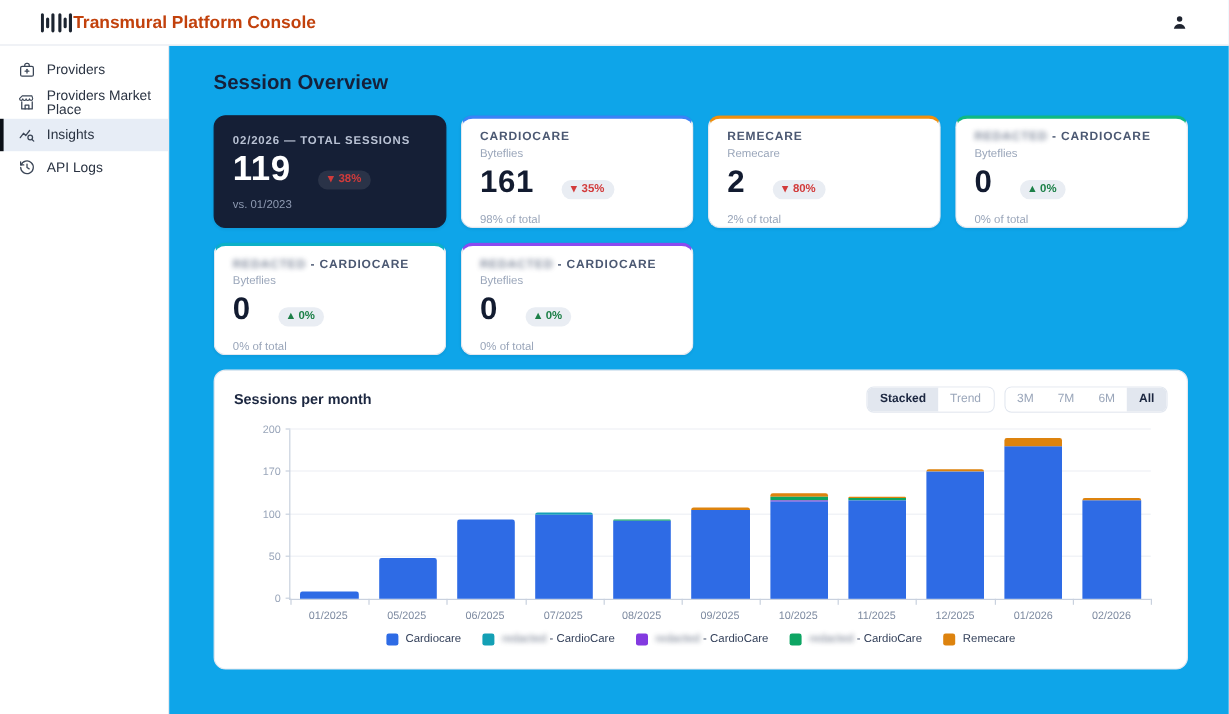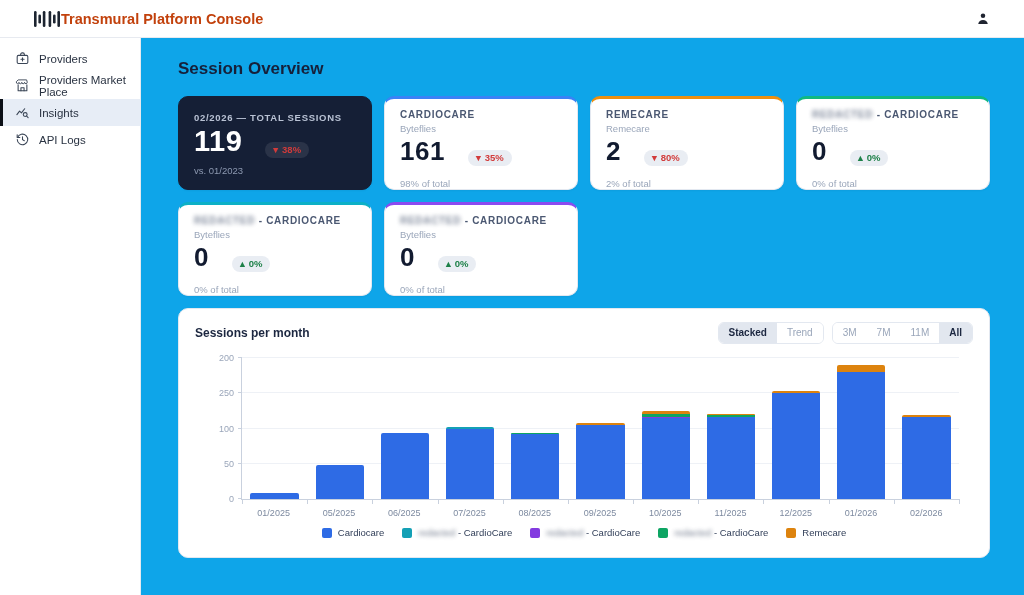--- a/index.html
+++ b/index.html
@@ -265,39 +265,39 @@
       <div class="chart-head">
         <span class="chart-title">Sessions per month</span>
         <div class="chart-controls">
           <div class="seg-group" id="view-mode-group">
               <button class="seg-btn active">Stacked</button>
               <button class="seg-btn">Trend</button>
             </div>
           <div class="seg-group" id="range-group">
               <button class="seg-btn">3M</button>
               <button class="seg-btn">7M</button>
-              <button class="seg-btn">11M</button>
+              <button class="seg-btn">6M</button>
               <button class="seg-btn active">All</button>
             </div>
         </div>
       </div>
 
       <div class="plot-area">
         <div class="plot" id="plot">
             <div class="ydash" style="bottom: 0%;"></div>
             <div class="ylabel" style="bottom: 0%;">0</div>
             <div class="gridline" style="bottom: 25%;"></div>
             <div class="ydash" style="bottom: 25%;"></div>
             <div class="ylabel" style="bottom: 25%; padding-left: 35px;">50</div>
             <div class="gridline" style="bottom: 50%;"></div>
             <div class="ydash" style="bottom: 50%;"></div>
             <div class="ylabel" style="bottom: 50%;">100</div>
             <div class="gridline" style="bottom: 75%;"></div>
             <div class="ydash" style="bottom: 75%;"></div>
-            <div class="ylabel" style="bottom: 75%;">250</div>
+            <div class="ylabel" style="bottom: 75%;">170</div>
             <div class="gridline" style="bottom: 100%;"></div>
             <div class="ydash" style="bottom: 100%;"></div>
             <div class="ylabel" style="bottom: 100%;">200</div>
             <div class="xtick" style="left: 0%;"></div>
             <div class="xtick" style="left: 9.09091%;"></div>
             <div class="xtick" style="left: 18.1818%;"></div>
             <div class="xtick" style="left: 27.2727%;"></div>
             <div class="xtick" style="left: 36.3636%;"></div>
             <div class="xtick" style="left: 45.4545%;"></div>
             <div class="xtick" style="left: 54.5455%;"></div>

